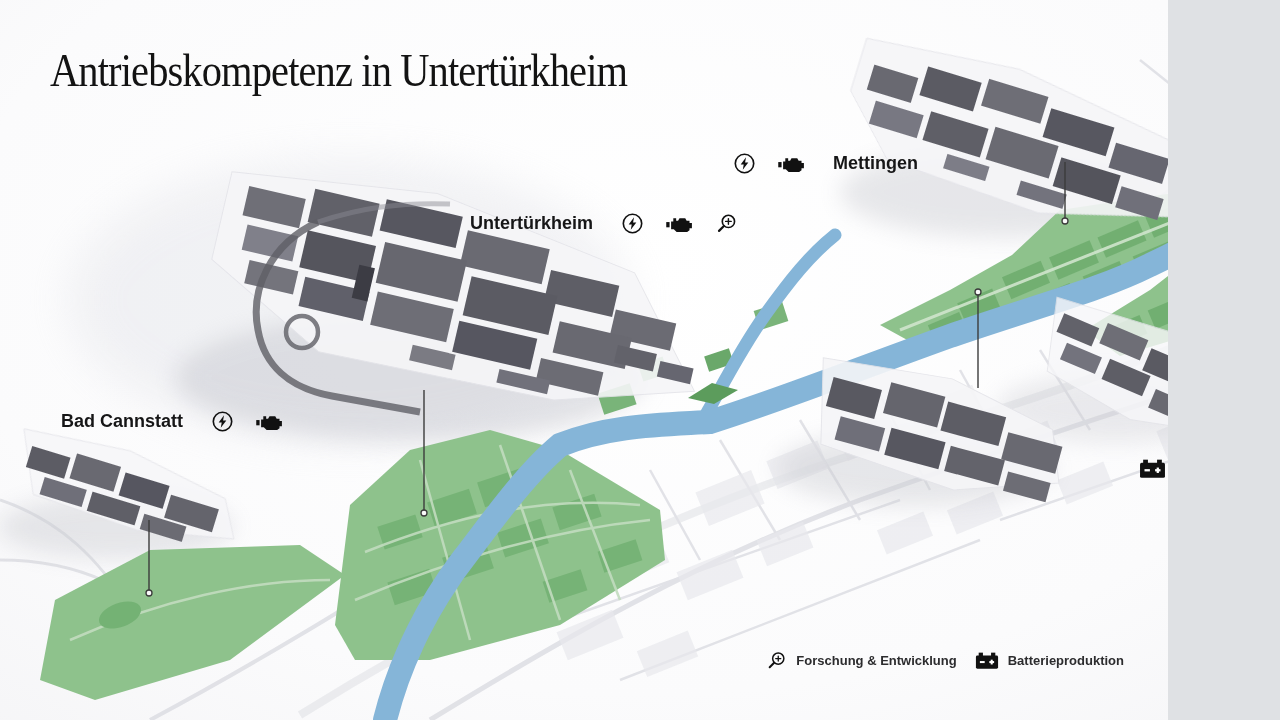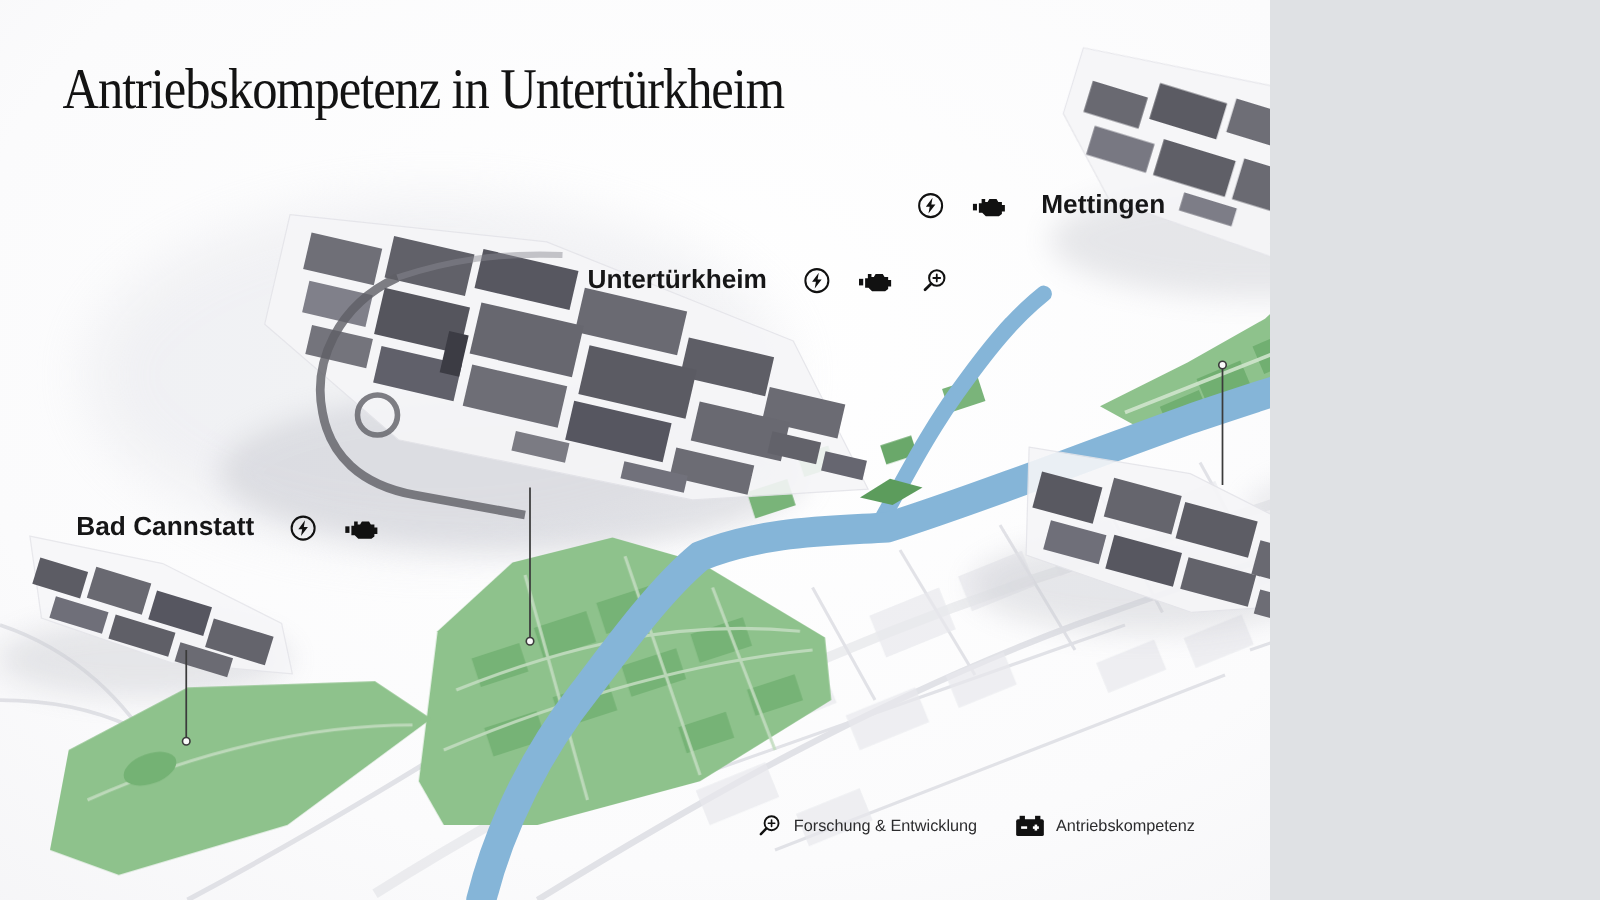--- a/index.html
+++ b/index.html
@@ -1,33 +1,33 @@
 <!DOCTYPE html>
 <html><head>
 <meta charset="utf-8">
 <style>
   html,body{margin:0;padding:0;background:#dfe1e4;}
   #stage{
-    position:relative;width:1016px;height:720px;overflow:hidden;
+    position:relative;width:1168px;height:720px;overflow:hidden;
     background:radial-gradient(130% 130% at 55% 38%, #ffffff 0%, #fbfbfc 45%, #efeff2 88%, #eaebee 100%);
     font-family:"Liberation Sans","DejaVu Sans",sans-serif;
   }
   #map{position:absolute;left:0;top:0;}
   .title{
     position:absolute;left:50px;top:44px;
     font-family:"Liberation Serif","DejaVu Serif",serif;
     font-size:46px;font-weight:400;color:#131313;letter-spacing:-1px;
     transform:scaleX(.88);transform-origin:left top;white-space:nowrap;
   }
   .label{position:absolute;display:flex;align-items:center;gap:22px;
-    font-size:21px;font-weight:700;color:#161617;white-space:nowrap;}
+    font-size:18px;font-weight:700;color:#161617;white-space:nowrap;}
   .label .txt{padding:0 6px;}
   .label svg{display:block;}
-  .legend{position:absolute;right:60px;top:650px;display:flex;align-items:center;gap:30px;
-    font-size:13px;font-weight:400;color:#2c2c2e;white-space:nowrap;}
+  .legend{position:absolute;right:44px;top:650px;display:flex;align-items:center;gap:18px;
+    font-size:13px;font-weight:700;color:#2c2c2e;white-space:nowrap;}
   .legend .item{display:flex;align-items:center;gap:9px;}
   .legend svg{display:block;}
   .icpair{display:flex;align-items:center;gap:4px;}
 </style>
 </head>
 <body>
 
 <div id="stage">
 
   <svg id="map" width="1280" height="720" viewBox="0 0 1280 720">
@@ -322,17 +322,17 @@
     <div class="item">
       <svg width="21" height="21">
           <use href="#ic-rnd"></use>
         </svg>
       <span>Forschung &amp; Entwicklung</span>
     </div>
     <div class="item">
       <svg width="24" height="19" viewBox="0 0 26 20">
           <use href="#ic-battery"></use>
         </svg>
-      <span>Antriebskompetenz</span>
+      <span>Batterieproduktion</span>
     </div>
   </div>
 
 </div>
 
 </body></html>

